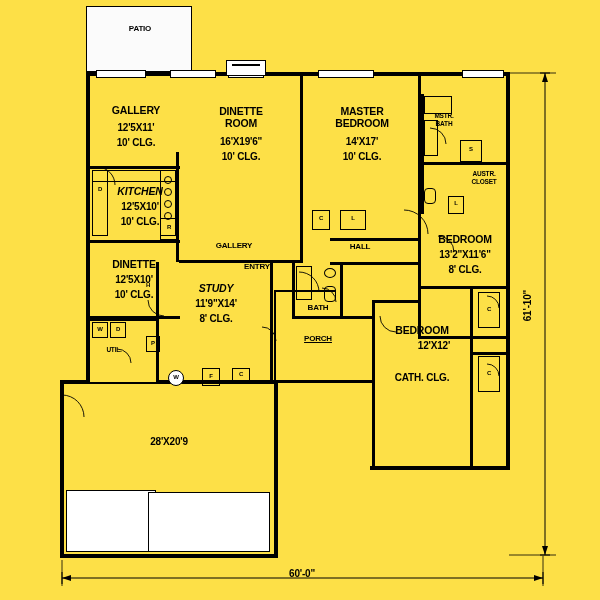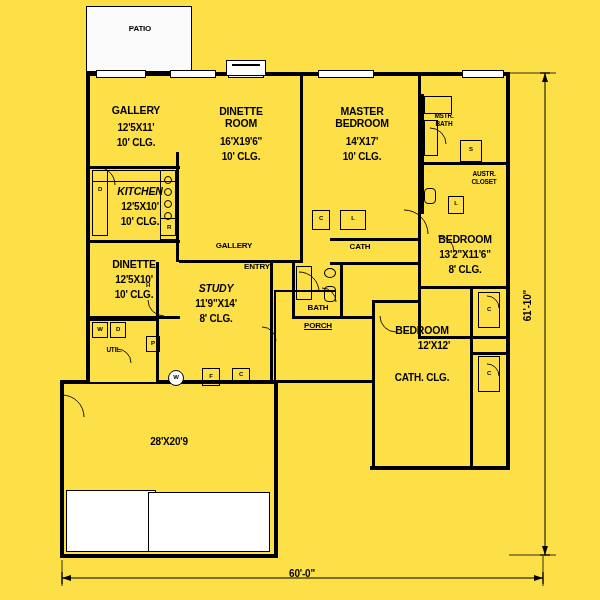--- a/index.html
+++ b/index.html
@@ -300,24 +300,24 @@
   <div class="lbl rm-clg" style="left:422px; top:264px; width:86px;">8' CLG.</div>
 
   <div class="lbl rm-name" style="left:378px; top:325px; width:88px;">BEDROOM</div>
   <div class="lbl rm-dim" style="left:390px; top:340px; width:88px;">12'X12'</div>
   <div class="lbl rm-clg" style="left:378px; top:372px; width:88px;">CATH. CLG.</div>
 
   <div class="lbl rm-dim" style="left:98px; top:436px; width:142px;">28'X20'9</div>
 
   <div class="lbl small" style="left:204px; top:242px; width:60px;">GALLERY</div>
 
-  <div class="lbl small" style="left:340px; top:243px; width:40px;">CATH</div>
+  <div class="lbl small" style="left:340px; top:243px; width:40px;">HALL</div>
 
   <div class="lbl small" style="left:236px; top:263px; width:42px;">ENTRY</div>
 
   <div class="lbl small" style="left:300px; top:304px; width:36px;">BATH</div>
 
-  <div class="lbl small" style="left:296px; top:322px; width:44px;text-decoration:underline;">PORCH</div>
+  <div class="lbl small" style="left:296px; top:335px; width:44px;text-decoration:underline;">PORCH</div>
 
   <div class="lbl dimtext" style="left:262px; top:568px; width:80px;">60'-0"</div>
   <div class="lbl dimtext vert" style="left:528px; top:300px; width:70px; margin-left:-35px;">61'-10"</div>
 
 </div>
 
 </body></html>

